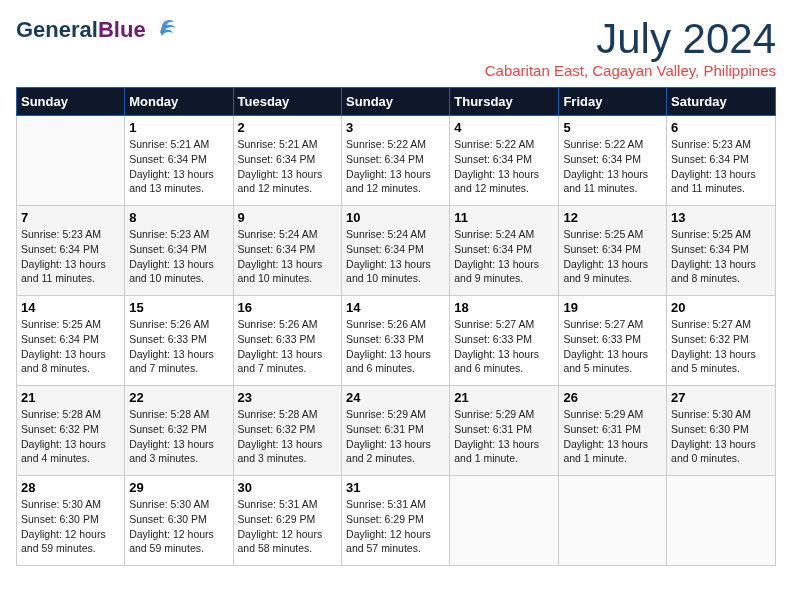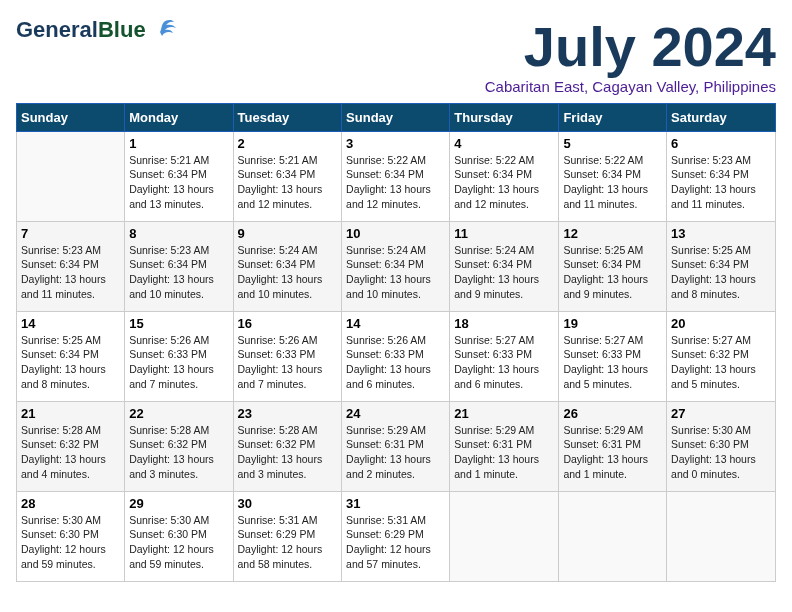--- a/index.html
+++ b/index.html
@@ -18,36 +18,36 @@
     }
     .logo {
       display: flex;
       flex-direction: column;
       align-items: flex-start;
     }
     .title-block {
       text-align: right;
     }
     .month-title {
-      font-size: 56px;
-      font-weight: bold;
+      font-size: 42px;
+      font-weight: normal;
       color: #1a3a5c;
       line-height: 1.1;
     }
     .location {
       font-size: 15px;
-      color: #4c1d95;
+      color: #ef4444;
     }
     table {
       width: 100%;
       border-collapse: collapse;
       font-size: 11px;
     }
     thead tr th {
-      background: #0c4a6e;
+      background: #0f172a;
       color: #fff;
       padding: 6px 4px;
       text-align: left;
       font-size: 13px;
       font-weight: bold;
       border: 1px solid #1a5cb8;
     }
     tbody tr td {
       border: 1px solid #ccc;
       vertical-align: top;
@@ -76,21 +76,21 @@
       background: #f9f9f9 !important;
     }
   </style>
 </head>
 <body>
 
 <div class="header">
   <div class="logo">
     <div style="display:flex;align-items:center;gap:4px;">
       <div style="position:relative;display:inline-block;">
-        <span style="font-size:22px;font-weight:bold;color:#1a3a5c;">General</span><span style="font-size:22px;font-weight:bold;color:#14532d;">Blue</span>
+        <span style="font-size:22px;font-weight:bold;color:#1a3a5c;">General</span><span style="font-size:22px;font-weight:bold;color:#701a75;">Blue</span>
       </div>
       <svg width="28" height="28" viewBox="0 0 28 28">
         <path d="M14 6 C16 4, 22 3, 24 6 C22 5, 18 6, 16 9 C20 8, 24 9, 26 12 C22 10, 17 11, 15 14 C18 13, 22 14, 23 17 C19 15, 14 16, 12 20 L10 16 C12 13, 11 9, 14 6Z" fill="#4a90d9"></path>
       </svg>
     </div>
   </div>
   <div class="title-block">
     <div class="month-title">July 2024</div>
     <div class="location">Cabaritan East, Cagayan Valley, Philippines</div>
   </div>

